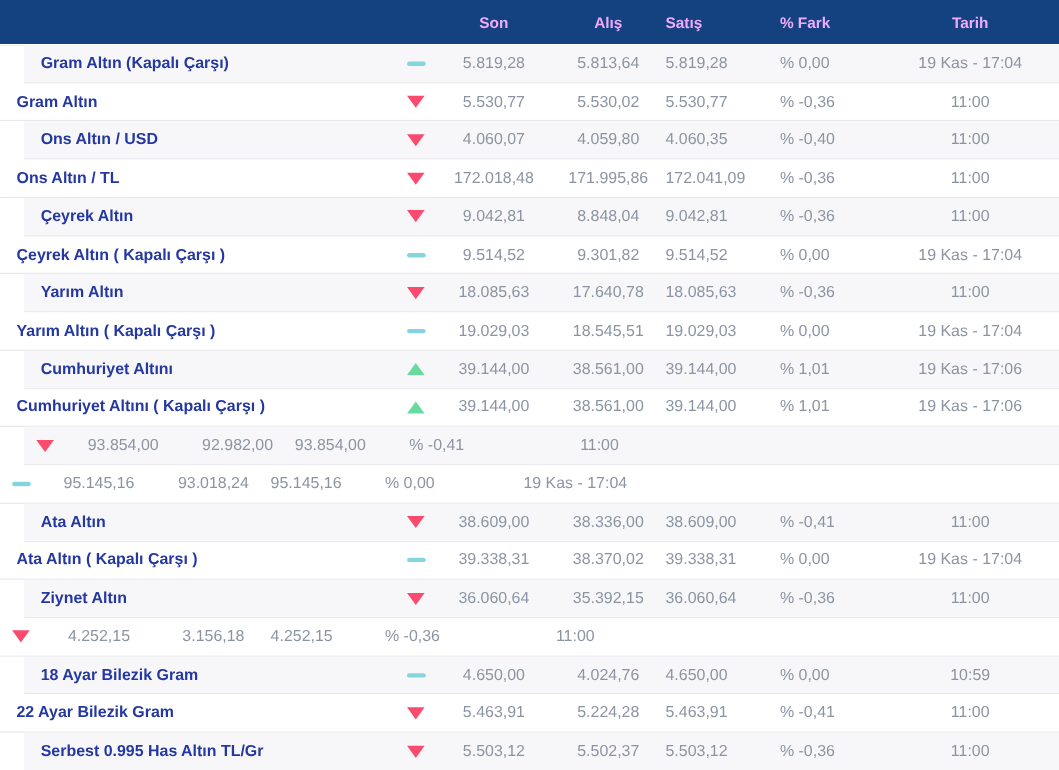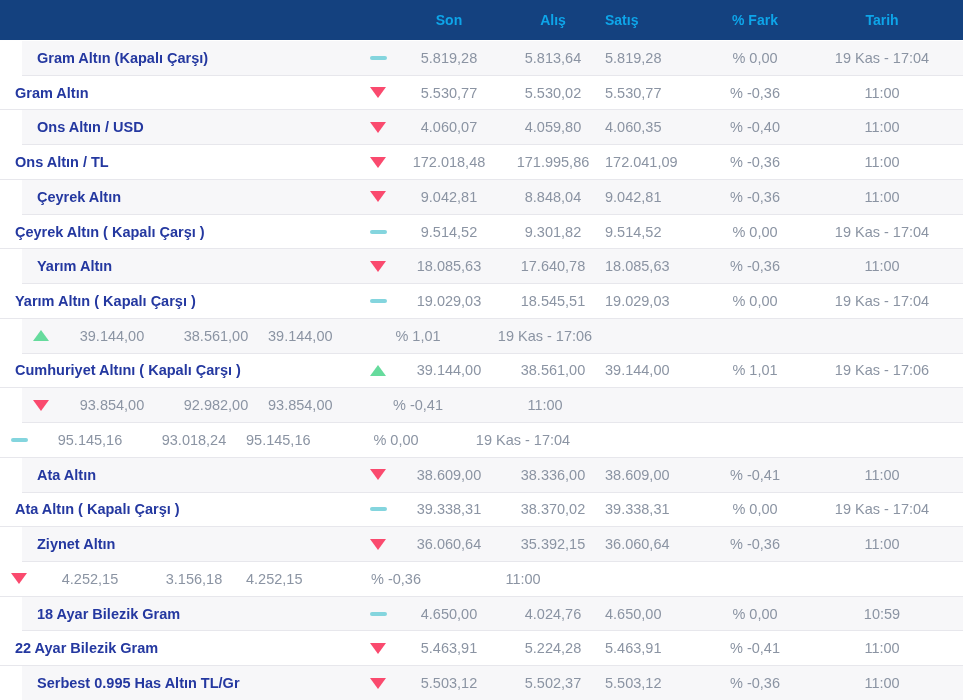--- a/index.html
+++ b/index.html
@@ -5,41 +5,41 @@
   * { margin: 0; padding: 0; box-sizing: border-box; }
   html, body { width: 963px; height: 700px; overflow: hidden; background: #fff; }
   body { font-family: "Liberation Sans", sans-serif; }
 
   .price-table { width: 963px; height: 700px; display: flex; flex-direction: column; }
 
   .thead {
     height: 41px; flex: 0 0 41px;
     background: #14417f;
     display: flex; align-items: center;
-    color: #0ea5e9; font-weight: bold; font-size: 14px;
+    color: #f0abfc; font-weight: bold; font-size: 14px;
     border-bottom: 1px solid #ffffff;
   }
 
   .trow {
     flex: 1 1 auto;
     display: flex; align-items: center;
     font-size: 14.5px;
     border-bottom: 1px solid #e7e7ec;
   }
   .trow:last-child { border-bottom: none; }
   .trow.odd  { background: #f7f7f9; margin-left: 22px; }
   .trow.even { background: #ffffff; }
 
   
   .c-name  { flex: 1 1 auto; padding-left: 15px; text-align: left; overflow: hidden; white-space: nowrap; }
   .c-trend { flex: 0 0 38px;  display: flex; justify-content: center; align-items: center; }
   .c-son   { flex: 0 0 104px; text-align: center; }
   .c-alis  { flex: 0 0 104px; text-align: center; }
   .c-satis { flex: 0 0 104px; text-align: left; }
-  .c-fark  { flex: 0 0 92px;  text-align: center; }
+  .c-fark  { flex: 0 0 92px;  }
   .c-tarih { flex: 0 0 162px; text-align: center; }
 
   .trow .c-name {
     color: #2438a0; font-weight: bold; font-size: 14.5px;
     cursor: pointer; text-decoration: none;
   }
   .trow .num { color: #8b94a3; }
 
   
   .tri-down {
@@ -154,20 +154,21 @@
       <div class="c-trend">
         <span class="dash-flat"></span>
       </div>
       <div class="c-son num">19.029,03</div>
       <div class="c-alis num">18.545,51</div>
       <div class="c-satis num">19.029,03</div>
       <div class="c-fark num">% 0,00</div>
       <div class="c-tarih num">19 Kas - 17:04</div>
     </div>
     <div class="trow odd">
+      <a class="c-name">Cumhuriyet Altını</a>
       <div class="c-trend">
         <span class="tri-up"></span>
       </div>
       <div class="c-son num">39.144,00</div>
       <div class="c-alis num">38.561,00</div>
       <div class="c-satis num">39.144,00</div>
       <div class="c-fark num">% 1,01</div>
       <div class="c-tarih num">19 Kas - 17:06</div>
     </div>
     <div class="trow even">

